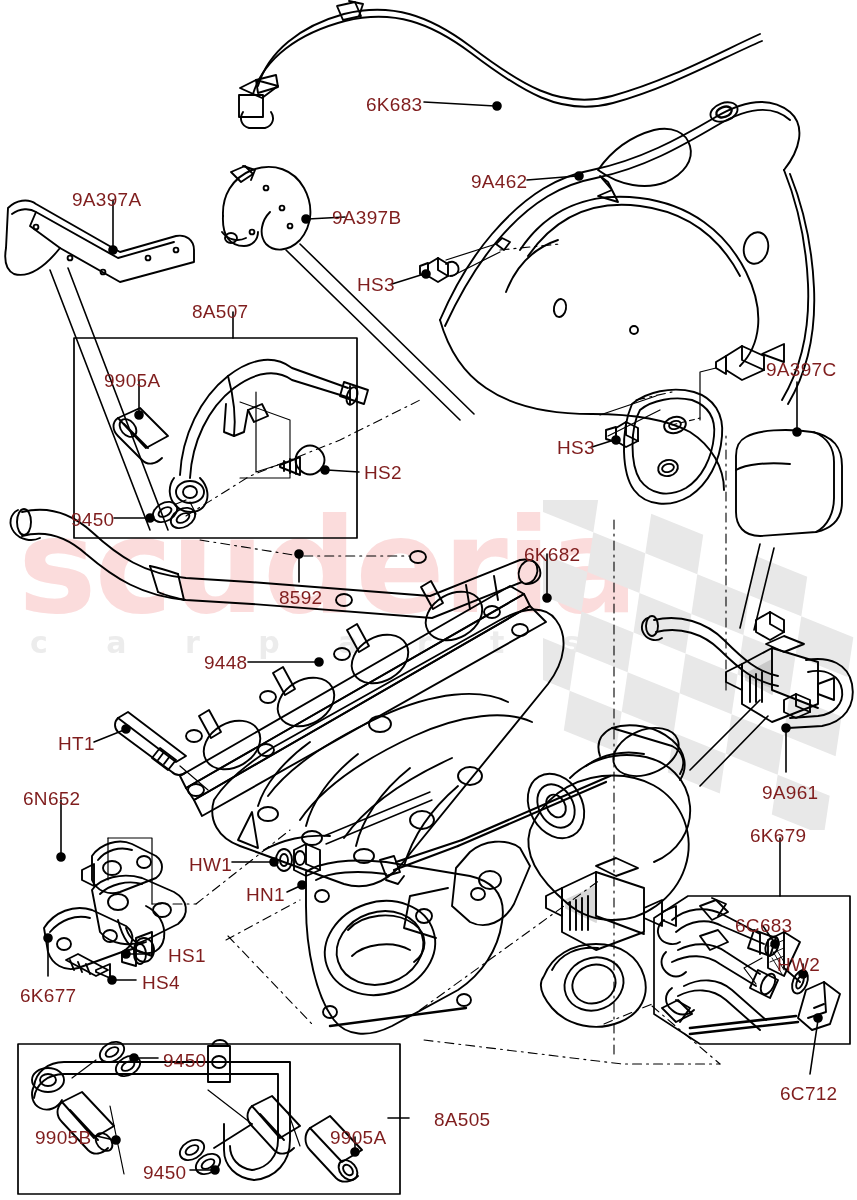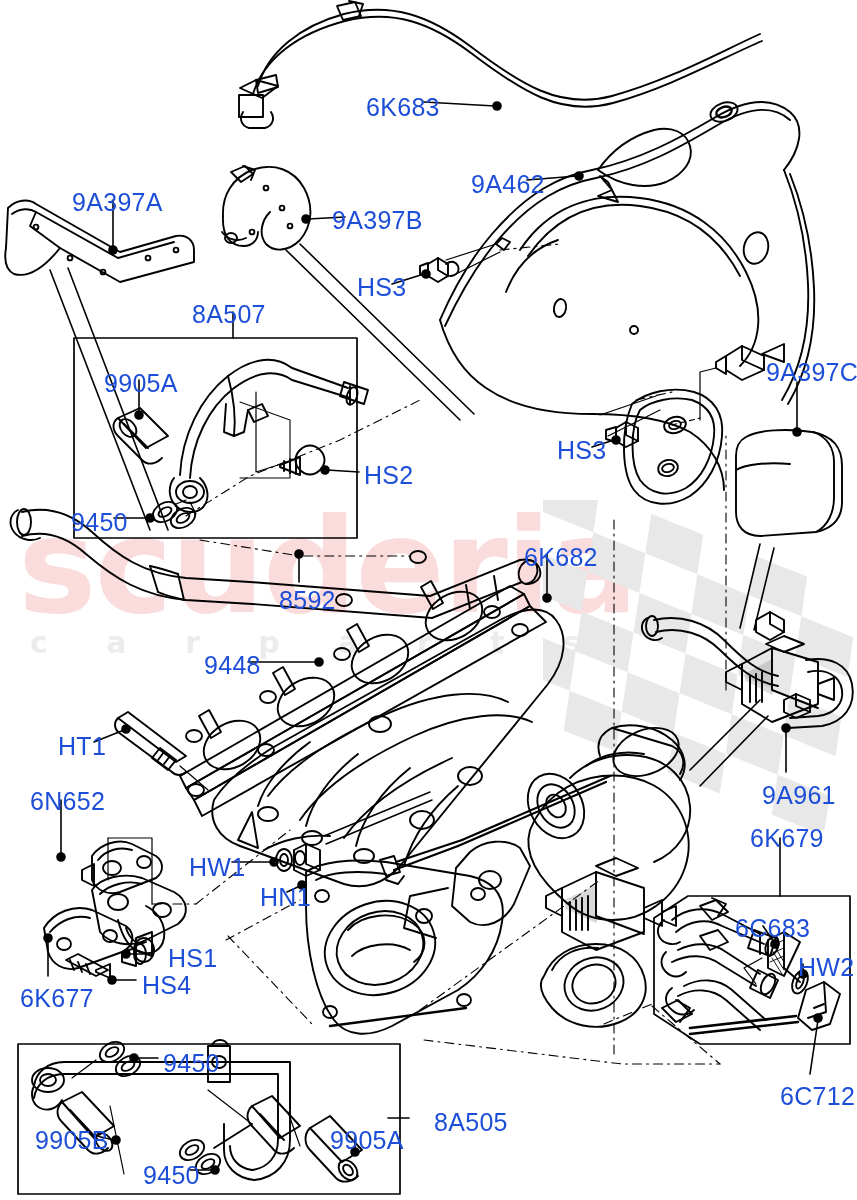--- a/index.html
+++ b/index.html
@@ -21,23 +21,23 @@
     color:#ececec;white-space:nowrap;
   }
   .wm-flag{position:absolute;left:543px;top:500px;width:320px;height:330px;}
 
   
   #art{position:absolute;left:0;top:0;width:857px;height:1200px;}
 
   
   .lbl{
     position:absolute;
-    color:#1d4ed8;
+    color:#7f1d1d;
     font-family:"Liberation Sans",sans-serif;
-    font-size:25px;
+    font-size:19px;
     font-weight:400;
     letter-spacing:.3px;
     white-space:nowrap;
     line-height:1;
   }
 </style>
 </head>
 <body>
 
 <div id="sheet">
@@ -600,26 +600,26 @@
     <span class="lbl" style="left:104px;top:371px">9905A</span>
     <span class="lbl" style="left:766px;top:360px">9A397C</span>
     <span class="lbl" style="left:364px;top:463px">HS2</span>
     <span class="lbl" style="left:557px;top:438px">HS3</span>
     <span class="lbl" style="left:71px;top:510px">9450</span>
     <span class="lbl" style="left:524px;top:545px">6K682</span>
     <span class="lbl" style="left:279px;top:588px">8592</span>
     <span class="lbl" style="left:204px;top:653px">9448</span>
     <span class="lbl" style="left:58px;top:734px">HT1</span>
     <span class="lbl" style="left:762px;top:783px">9A961</span>
-    <span class="lbl" style="left:30px;top:789px">6N652</span>
+    <span class="lbl" style="left:23px;top:789px">6N652</span>
     <span class="lbl" style="left:750px;top:826px">6K679</span>
     <span class="lbl" style="left:189px;top:855px">HW1</span>
-    <span class="lbl" style="left:260px;top:885px">HN1</span>
+    <span class="lbl" style="left:246px;top:885px">HN1</span>
     <span class="lbl" style="left:735px;top:916px">6C683</span>
-    <span class="lbl" style="left:798px;top:955px">HW2</span>
+    <span class="lbl" style="left:777px;top:955px">HW2</span>
     <span class="lbl" style="left:168px;top:946px">HS1</span>
     <span class="lbl" style="left:142px;top:973px">HS4</span>
     <span class="lbl" style="left:20px;top:986px">6K677</span>
     <span class="lbl" style="left:780px;top:1084px">6C712</span>
     <span class="lbl" style="left:163px;top:1051px">9450</span>
     <span class="lbl" style="left:434px;top:1110px">8A505</span>
     <span class="lbl" style="left:35px;top:1128px">9905B</span>
     <span class="lbl" style="left:330px;top:1128px">9905A</span>
     <span class="lbl" style="left:143px;top:1163px">9450</span>
   </div>

